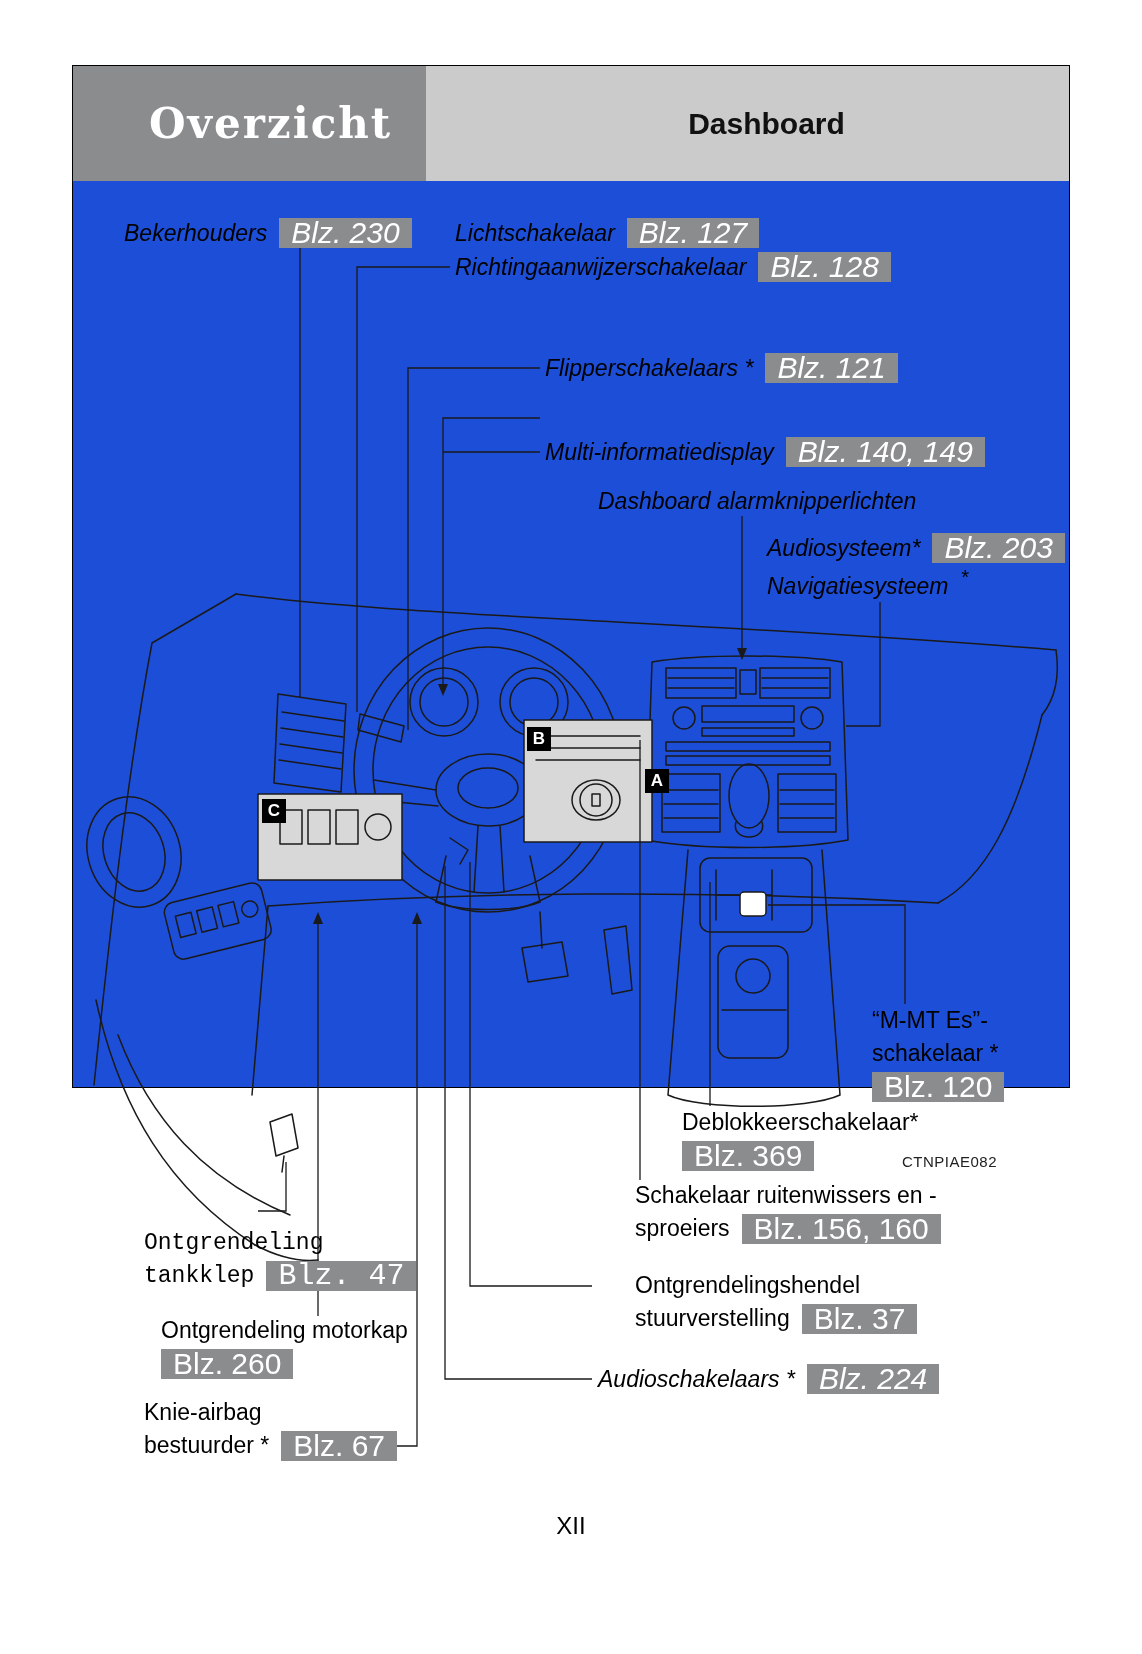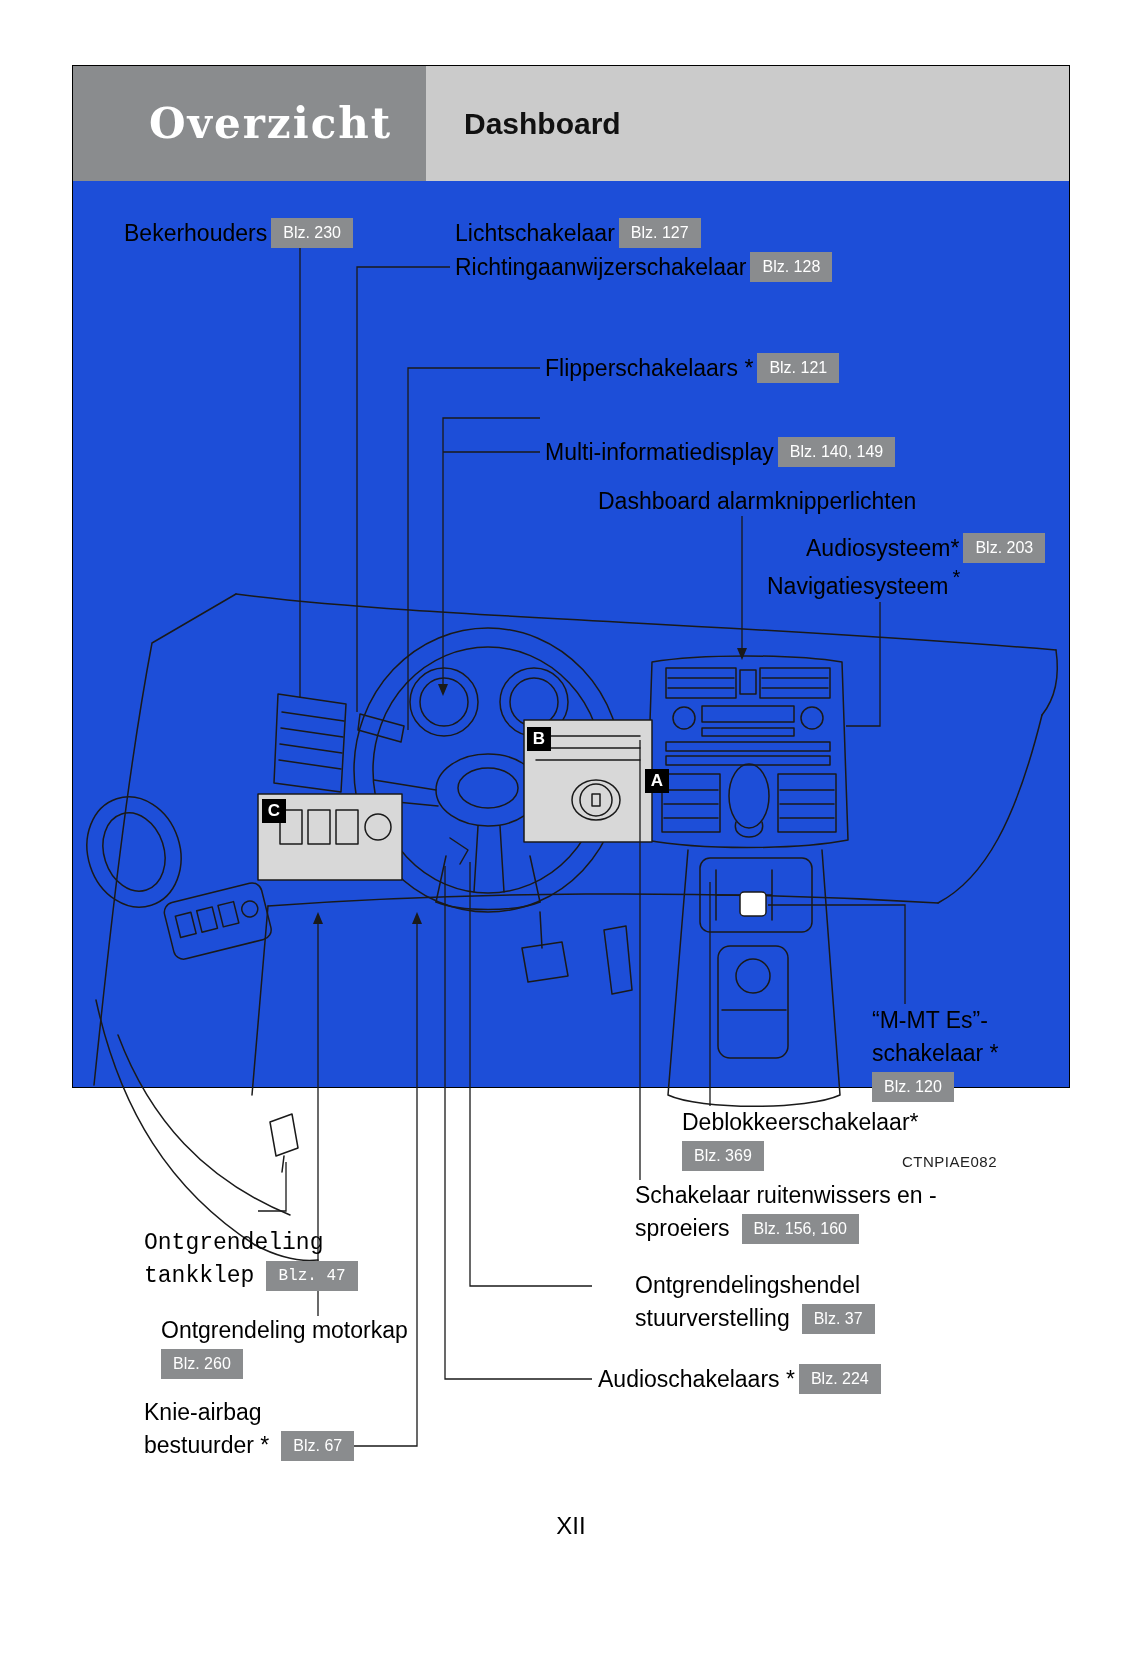--- a/index.html
+++ b/index.html
@@ -6,28 +6,28 @@
   html,body{margin:0;padding:0;background:#fff;}
   .page{position:relative;width:1142px;height:1654px;background:#fff;
         font-family:"Liberation Sans",sans-serif;color:#000;overflow:hidden;}
   .frame{position:absolute;left:72px;top:65px;width:998px;height:1023px;
          border:1px solid #000;box-sizing:border-box;background:#1d4ed8;z-index:0;}
   .hdr-left{position:absolute;left:0;top:0;width:353px;height:115px;background:#8a8c8e;
             display:flex;align-items:center;padding-left:76px;box-sizing:border-box;}
   .hdr-left span{font-family:"DejaVu Serif",serif;font-weight:700;font-size:42px;
                  color:#fff;letter-spacing:2px;}
   .hdr-right{position:absolute;left:353px;top:0;width:643px;height:115px;background:#cbcbcb;
-             display:flex;align-items:center;padding-left:38px;box-sizing:border-box;}
+             display:flex;align-items:center;padding-left:38px;box-sizing:border-box;justify-content:center;}
   .hdr-right span{font-weight:700;font-size:30px;color:#111;}
   .diagram{position:absolute;left:0;top:0;z-index:1;pointer-events:none;}
-  .lbl{position:absolute;height:30px;display:flex;align-items:center;gap:4px;
-       font-size:23px;white-space:nowrap;z-index:2;}
+  .lbl{position:absolute;height:30px;display:flex;align-items:center;gap:12px;
+       font-size:23px;white-space:nowrap;z-index:2;font-style:italic;}
   .lbl-col{position:absolute;font-size:23px;white-space:nowrap;z-index:2;}
   .lbl-col .row{display:flex;align-items:center;gap:12px;height:33px;margin-left:37px;}
-  .badge{background:#8a8c8e;color:#fff;font-size:16px;line-height:28px;
+  .badge{background:#8a8c8e;color:#fff;font-size:30px;line-height:28px;
          padding:1px 12px;display:inline-block;}
   .marker{position:absolute;width:24px;height:24px;background:#000;color:#fff;
           font-weight:700;font-size:17px;display:flex;align-items:center;
           justify-content:center;z-index:2;}
   .sup{font-size:20px;position:relative;top:-9px;}
   .figcode{position:absolute;font-size:15px;color:#222;letter-spacing:.5px;z-index:2;}
   .footer{position:absolute;left:72px;top:1512px;width:998px;text-align:center;
           font-size:24px;z-index:2;}
 </style>
 </head>
@@ -208,21 +208,21 @@
 
   <div class="lbl" style="left:545px;top:437px;">
     <span>Multi-informatiedisplay</span>
     <span class="badge">Blz. 140, 149</span>
   </div>
 
   <div class="lbl" style="left:598px;top:486px;">
     <span>Dashboard alarmknipperlichten</span>
   </div>
 
-  <div class="lbl" style="left:806px;top:533px;align-items:center;">
+  <div class="lbl" style="left:767px;top:533px;align-items:center;">
     <span>Audiosysteem*</span>
     <span class="badge">Blz. 203</span>
   </div>
 
   <div class="lbl" style="left:767px;top:571px;">
     <span>Navigatiesysteem</span>
     <span class="sup">*</span>
   </div>
 
   <div class="lbl-col" style="left:835px;top:1004px;">

